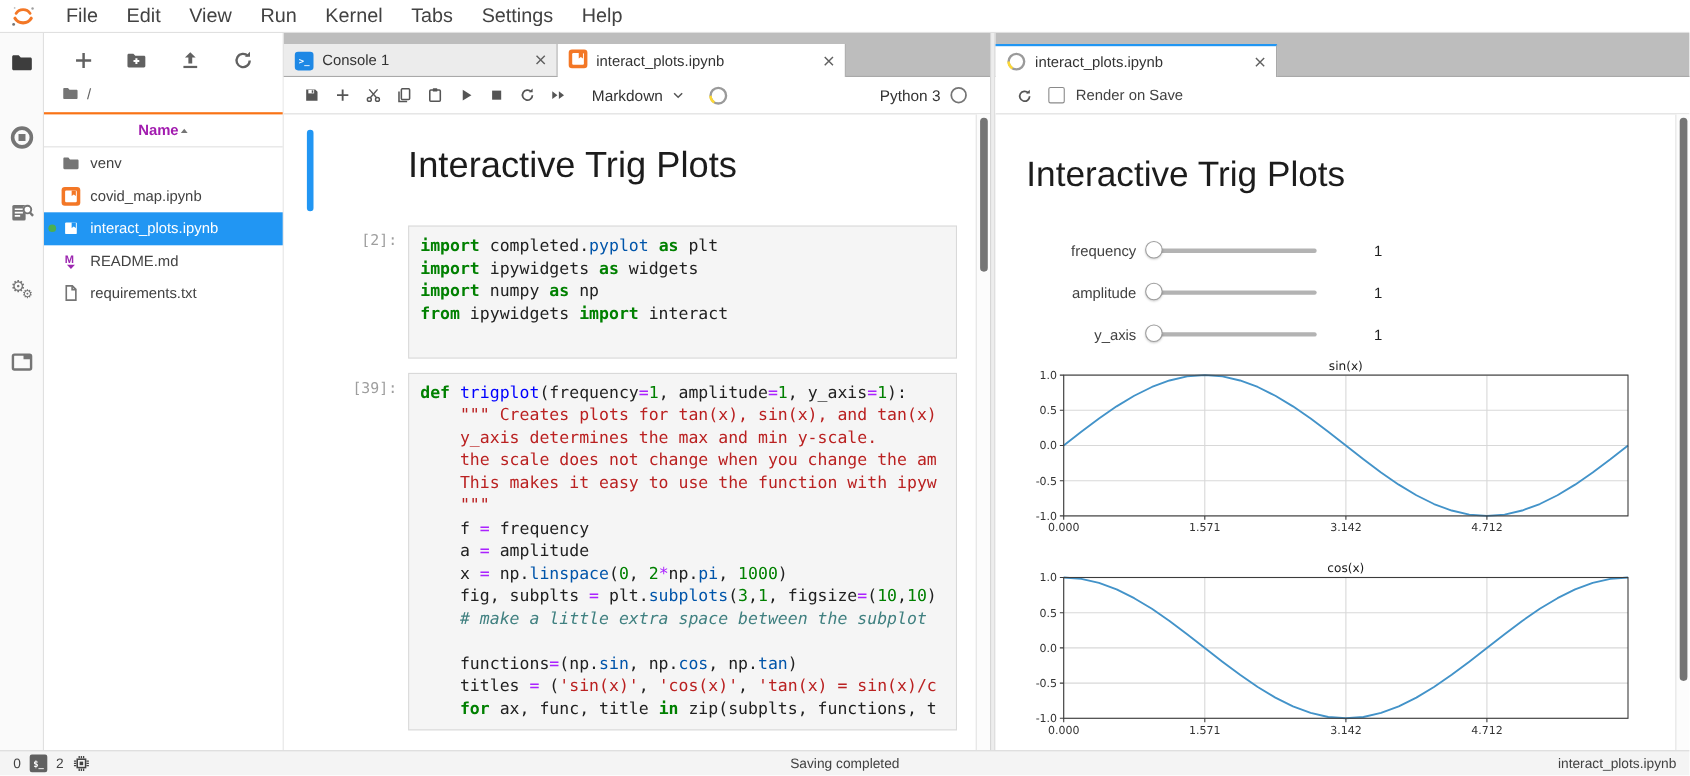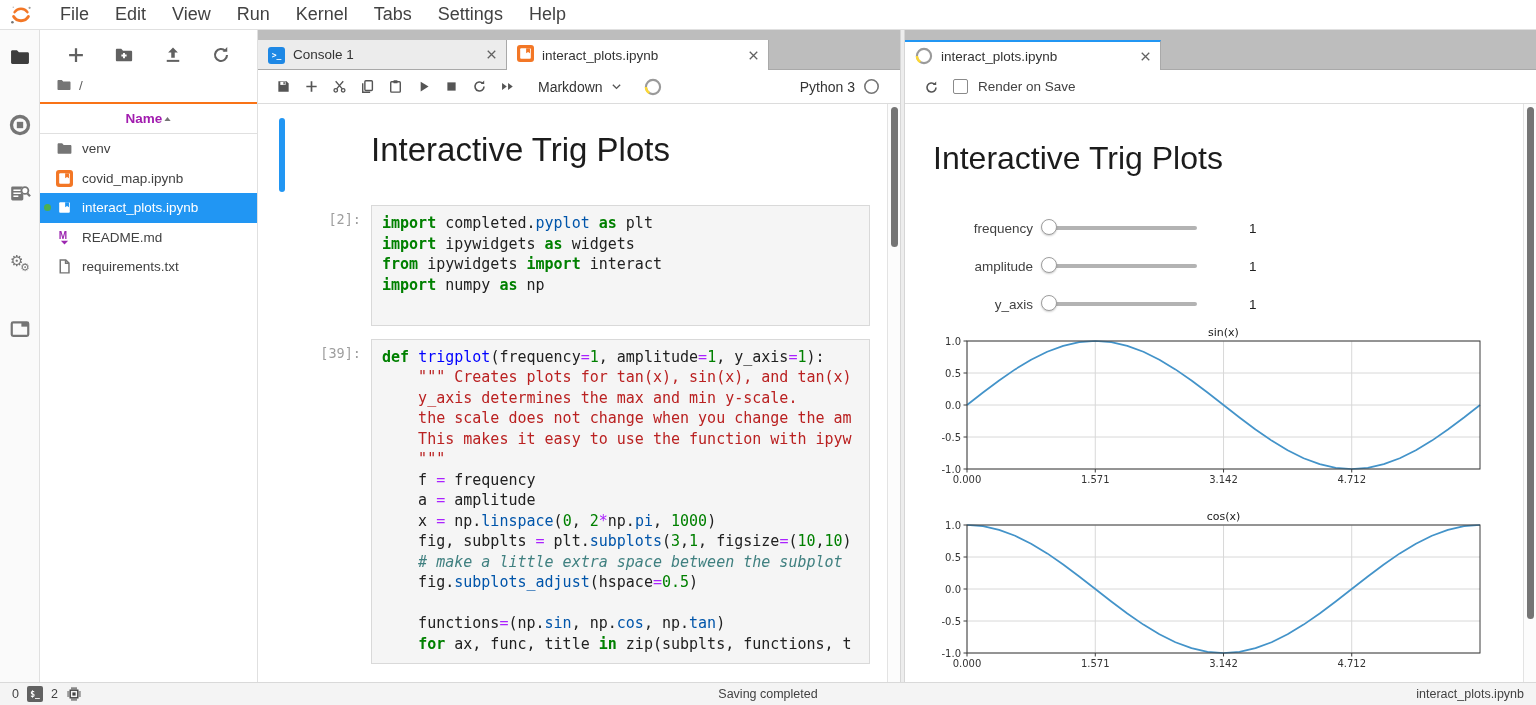--- a/index.html
+++ b/index.html
@@ -357,43 +357,43 @@
         <div class="prompt"></div>
         <h1 class="nb-h1">Interactive Trig Plots</h1>
       </div>
       <div id="code-cells">
           <div class="cell code">
             <div class="collapser"></div>
             <div class="prompt">[2]:</div>
             <div class="editor">
               <div class="cline"><span class="tk-kw">import</span><span class="tk-pl"> completed.</span><span class="tk-prop">pyplot</span><span class="tk-pl"> </span><span class="tk-kw">as</span><span class="tk-pl"> plt</span></div>
               <div class="cline"><span class="tk-kw">import</span><span class="tk-pl"> ipywidgets </span><span class="tk-kw">as</span><span class="tk-pl"> widgets</span></div>
+              <div class="cline"><span class="tk-kw">import</span><span class="tk-pl"> numpy </span><span class="tk-kw">as</span><span class="tk-pl"> np</span></div>
               <div class="cline"><span class="tk-kw">from</span><span class="tk-pl"> ipywidgets </span><span class="tk-kw">import</span><span class="tk-pl"> interact</span></div>
-              <div class="cline"><span class="tk-kw">import</span><span class="tk-pl"> numpy </span><span class="tk-kw">as</span><span class="tk-pl"> np</span></div>
               <div class="cline"> </div>
             </div>
           </div>
           <div class="cell code">
             <div class="collapser"></div>
             <div class="prompt">[39]:</div>
             <div class="editor">
               <div class="cline"><span class="tk-kw">def</span><span class="tk-pl"> </span><span class="tk-def">trigplot</span><span class="tk-pl">(frequency</span><span class="tk-op">=</span><span class="tk-num">1</span><span class="tk-pl">, amplitude</span><span class="tk-op">=</span><span class="tk-num">1</span><span class="tk-pl">, y_axis</span><span class="tk-op">=</span><span class="tk-num">1</span><span class="tk-pl">):</span></div>
               <div class="cline"><span class="tk-str">    """ Creates plots for tan(x), sin(x), and tan(x)</span></div>
               <div class="cline"><span class="tk-str">    y_axis determines the max and min y-scale.</span></div>
               <div class="cline"><span class="tk-str">    the scale does not change when you change the am</span></div>
               <div class="cline"><span class="tk-str">    This makes it easy to use the function with ipyw</span></div>
               <div class="cline"><span class="tk-str">    """</span></div>
               <div class="cline"><span class="tk-pl">    f </span><span class="tk-op">=</span><span class="tk-pl"> frequency</span></div>
               <div class="cline"><span class="tk-pl">    a </span><span class="tk-op">=</span><span class="tk-pl"> amplitude</span></div>
               <div class="cline"><span class="tk-pl">    x </span><span class="tk-op">=</span><span class="tk-pl"> np.</span><span class="tk-prop">linspace</span><span class="tk-pl">(</span><span class="tk-num">0</span><span class="tk-pl">, </span><span class="tk-num">2</span><span class="tk-op">*</span><span class="tk-pl">np.</span><span class="tk-prop">pi</span><span class="tk-pl">, </span><span class="tk-num">1000</span><span class="tk-pl">)</span></div>
               <div class="cline"><span class="tk-pl">    fig, subplts </span><span class="tk-op">=</span><span class="tk-pl"> plt.</span><span class="tk-prop">subplots</span><span class="tk-pl">(</span><span class="tk-num">3</span><span class="tk-pl">,</span><span class="tk-num">1</span><span class="tk-pl">, figsize</span><span class="tk-op">=</span><span class="tk-pl">(</span><span class="tk-num">10</span><span class="tk-pl">,</span><span class="tk-num">10</span><span class="tk-pl">)</span></div>
               <div class="cline"><span class="tk-com">    # make a little extra space between the subplot</span></div>
-              <div class="cline"><span class="tk-pl">    fig.</span><span class="tk-prop">subplots_adjust</span><span class="tk-pl">(hspace</span><span class="tk-op">=</span><span class="tk-num">0.5</span><span class="tk-pl">)</span></div>
               <div class="cline"> </div>
               <div class="cline"><span class="tk-pl">    functions</span><span class="tk-op">=</span><span class="tk-pl">(np.</span><span class="tk-prop">sin</span><span class="tk-pl">, np.</span><span class="tk-prop">cos</span><span class="tk-pl">, np.</span><span class="tk-prop">tan</span><span class="tk-pl">)</span></div>
+              <div class="cline"><span class="tk-pl">    titles </span><span class="tk-op">=</span><span class="tk-pl"> (</span><span class="tk-str">'sin(x)'</span><span class="tk-pl">, </span><span class="tk-str">'cos(x)'</span><span class="tk-pl">, </span><span class="tk-str">'tan(x) = sin(x)/c</span></div>
               <div class="cline"><span class="tk-pl">    </span><span class="tk-kw">for</span><span class="tk-pl"> ax, func, title </span><span class="tk-kw">in</span><span class="tk-pl"> zip(subplts, functions, t</span></div>
             </div>
           </div>
         </div>
     </div>
     <div class="vscroll" id="left-scroll">
         <div class="thumb"></div>
       </div>
   </div>
 

